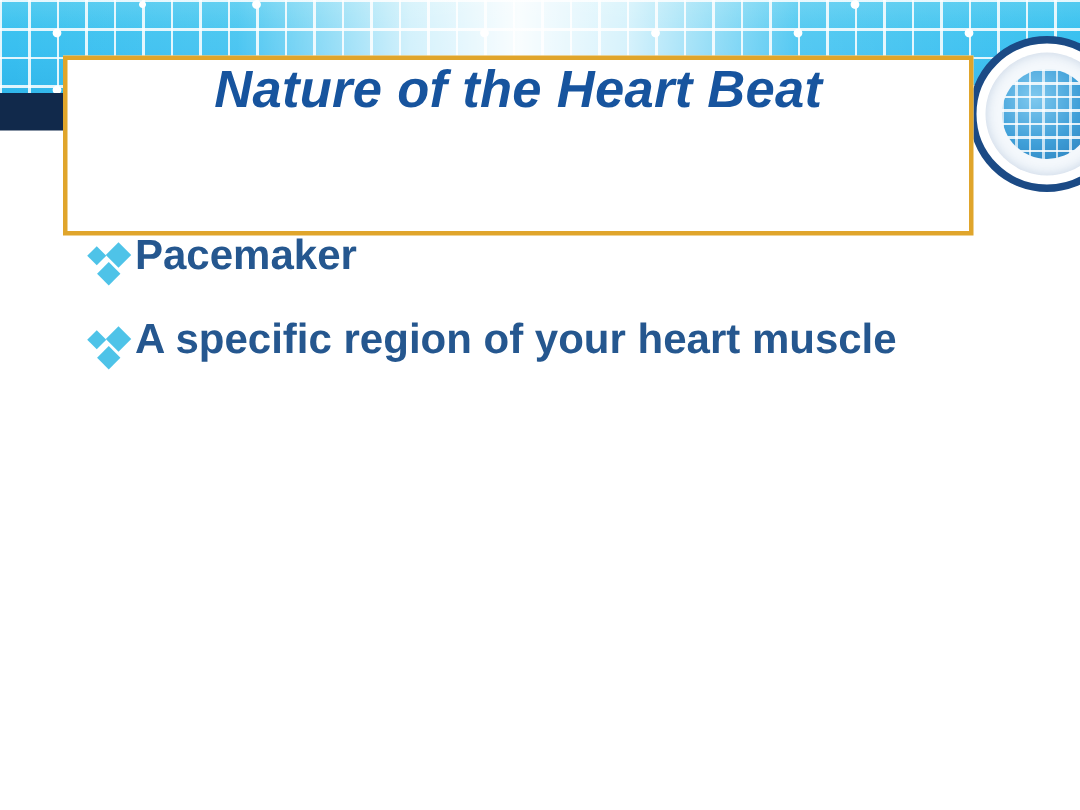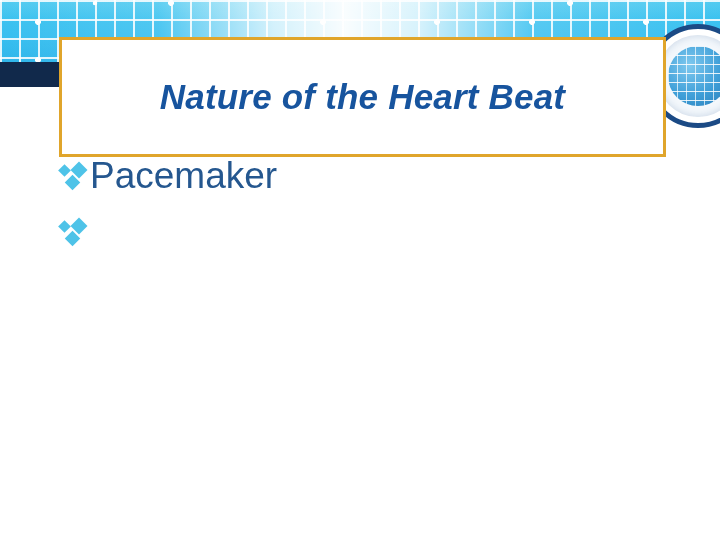--- a/index.html
+++ b/index.html
@@ -137,29 +137,28 @@
         rgba(255,255,255,0) 1.4px, rgba(255,255,255,0) 9px),
       repeating-linear-gradient(to right,
         rgba(255,255,255,0.70) 0px, rgba(255,255,255,0.70) 1.4px,
         rgba(255,255,255,0) 1.4px, rgba(255,255,255,0) 9px),
       radial-gradient(circle at 36% 32%, #7fc9ef 0%, #3f9fd8 55%, #2a7cb8 100%);
   }
 
   
   .title-box {
     position: absolute;
-    left: 59px;
+    left: 42px;
     top: 37px;
     width: 607px;
     height: 120px;
     background: #ffffff;
     border: 3px solid #e0a52b;
     box-sizing: border-box;
     display: flex;
-    align-items: center;
     justify-content: center;
   }
   .title-text {
     font-size: 35px;
     font-weight: bold;
     font-style: italic;
     color: #17549e;
     letter-spacing: 0.2px;
     white-space: nowrap;
     text-align: center;
@@ -193,24 +192,25 @@
     position: absolute;
     background: #4ec3e8;
     transform: rotate(45deg);
   }
   .bullet-marker .d1 { left: 2px;  top: 8px;  width: 9px;  height: 9px; }
   .bullet-marker .d2 { left: 15px; top: 6px;  width: 12px; height: 12px; }
   .bullet-marker .d3 { left: 9px;  top: 19px; width: 11px; height: 11px; }
 
   .bullet-text {
     flex: 1 1 auto;
-    font-size: 37px;
+    font-size: 28px;
     line-height: 1.32;
     color: #25578f;
     padding-top: 0;
+    font-weight: bold;
   }
 </style>
 </head>
 <body>
 
 <div class="slide">
 
   <div class="top-band"></div>
   <div class="top-band-fade"></div>
 
@@ -237,18 +237,19 @@
       </span>
       <span class="bullet-text">Pacemaker</span>
     </li>
 
     <li class="bullet-row">
       <span class="bullet-marker">
         <span class="d d1"></span>
           <span class="d d2"></span>
           <span class="d d3"></span>
       </span>
+      <span class="bullet-text">A specific region of your heart muscle</span>
     </li>
 
 
   </ul>
 
 </div>
 
 </body></html>

